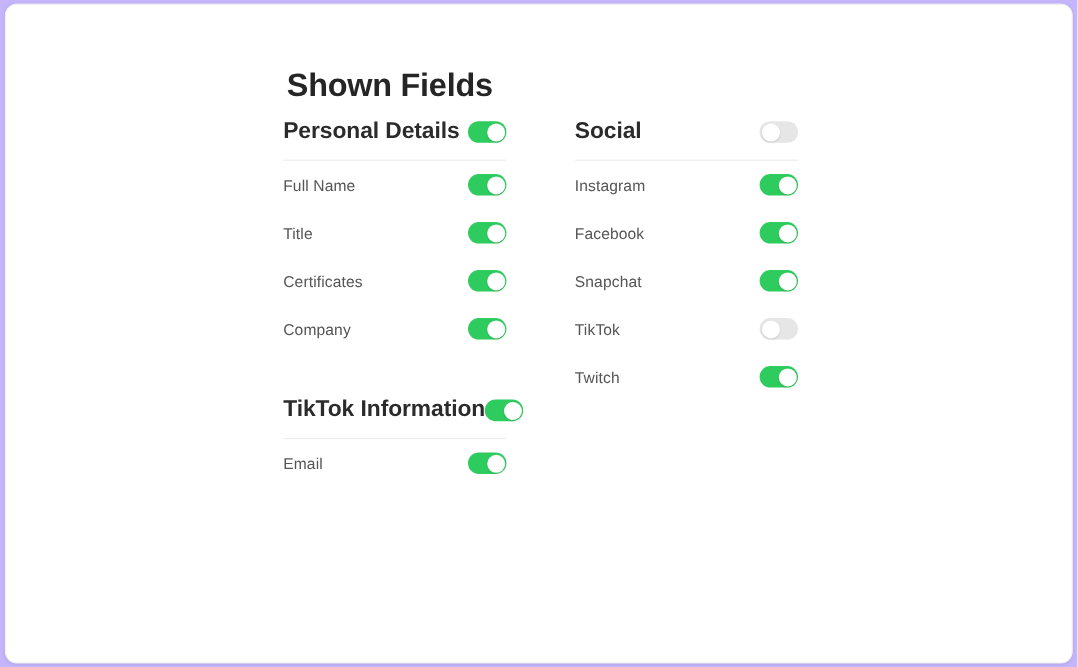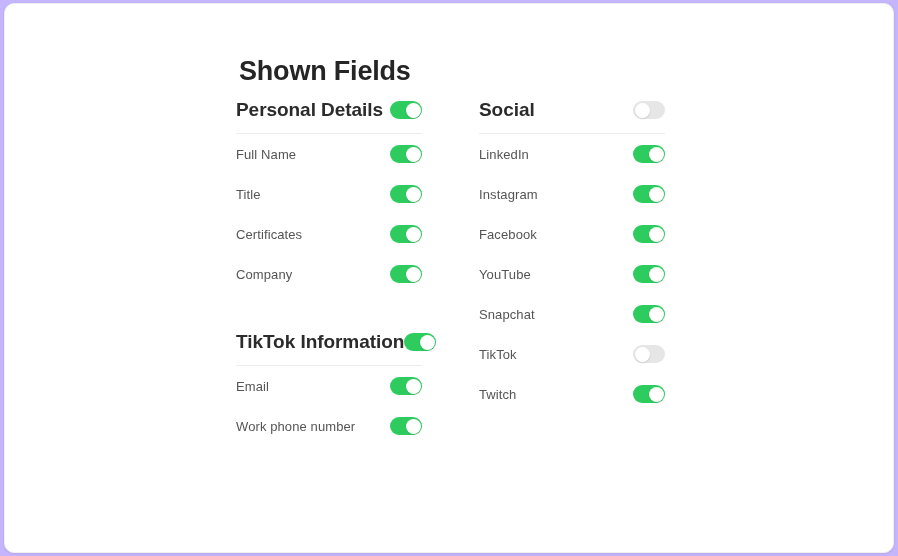--- a/index.html
+++ b/index.html
@@ -188,57 +188,39 @@
                   <div class="knob"></div>
                 </div>
               </div>
               <div class="divider"></div>
               <div class="field-row">
                 <span class="field-label">Email</span>
                 <div class="toggle on" role="switch" aria-checked="true">
                   <div class="knob"></div>
                 </div>
               </div>
-              <div class="field-row">
-                <span class="field-label">Work phone number</span>
-                <div class="toggle on" role="switch" aria-checked="true">
-                  <div class="knob"></div>
-                </div>
-              </div>
             </div>
           </div>
         <div class="column">
             <div class="group">
               <div class="group-header-row">
                 <span class="group-header-label">Social</span>
                 <div class="toggle off" role="switch" aria-checked="false">
                   <div class="knob"></div>
                 </div>
               </div>
               <div class="divider"></div>
               <div class="field-row">
-                <span class="field-label">LinkedIn</span>
-                <div class="toggle on" role="switch" aria-checked="true">
-                  <div class="knob"></div>
-                </div>
-              </div>
-              <div class="field-row">
                 <span class="field-label">Instagram</span>
                 <div class="toggle on" role="switch" aria-checked="true">
                   <div class="knob"></div>
                 </div>
               </div>
               <div class="field-row">
                 <span class="field-label">Facebook</span>
-                <div class="toggle on" role="switch" aria-checked="true">
-                  <div class="knob"></div>
-                </div>
-              </div>
-              <div class="field-row">
-                <span class="field-label">YouTube</span>
                 <div class="toggle on" role="switch" aria-checked="true">
                   <div class="knob"></div>
                 </div>
               </div>
               <div class="field-row">
                 <span class="field-label">Snapchat</span>
                 <div class="toggle on" role="switch" aria-checked="true">
                   <div class="knob"></div>
                 </div>
               </div>

